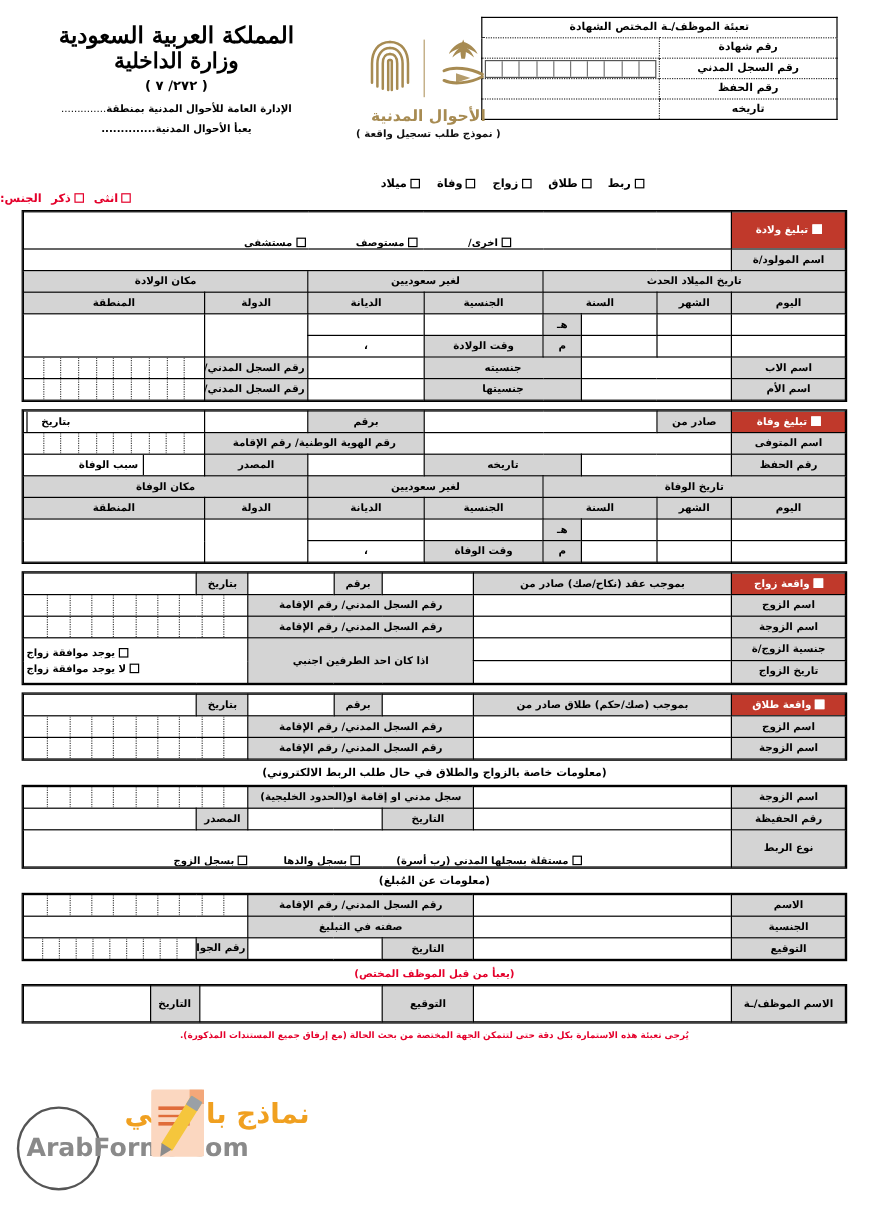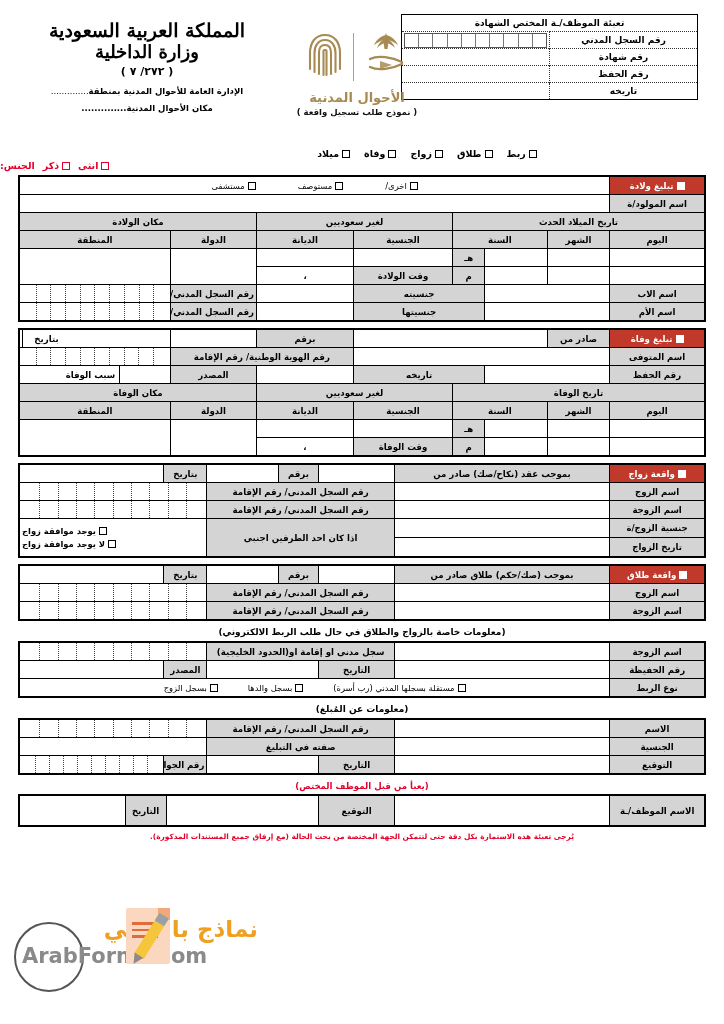--- a/index.html
+++ b/index.html
@@ -78,21 +78,21 @@
   .note-red { text-align:center; font-size:8.6px; font-weight:bold; color:#e4002b;
               margin:2px 0 3px 0; }
   .footer-note { text-align:center; font-size:7.4px; font-weight:bold; color:#e4002b;
                  margin-top:5px; }
 
   .digits { display:flex; flex-direction:row; width:100%; height:17px; }
   .digits i { flex:1; border-left:1px dotted #444; }
   .digits i:last-child { border-left:none; }
 
   .inline-cb { display:flex; flex-direction:row-reverse; align-items:center;
-               justify-content:center; gap:5px; font-size:8.4px; font-weight:normal; }
+               justify-content:center; gap:5px; font-size:8.4px; font-weight:bold;margin-top:20px; }
   .stack-cb { display:flex; flex-direction:column; gap:3px; align-items:flex-end;
               padding-right:26px; font-size:8.4px; font-weight:bold; }
   .stack-cb div { white-space:nowrap; }
 
   
   .wm { position:absolute; left:8px; bottom:32px; width:270px; height:92px;
         pointer-events:none; }
   .wm-circle { position:absolute; left:6px; top:22px; width:70px; height:70px;
                border:2px solid #555; border-radius:50%; }
   .wm-ar { position:absolute; right:20px; top:16px; font-size:23px; font-weight:bold;
@@ -124,21 +124,21 @@
   <div class="header">
 
     <div class="hdr-right">
       <div class="kingdom-line1">المملكة العربية السعودية</div>
       <div class="kingdom-line2">وزارة الداخلية</div>
       <div class="form-code">( ٢٧٢/ ٧ )</div>
       <div class="hdr-dept">
         <span>الإدارة العامة للأحوال المدنية بمنطقة</span><span class="dots">..............</span>
       </div>
       <div class="hdr-office">
-        <span>مكان الأحوال المدنية</span><span class="dots">..............</span>
+        <span>يعبأ الأحوال المدنية</span><span class="dots">..............</span>
       </div>
     </div>
 
     <div class="hdr-mid">
       <div class="logo-row">
         <span>
           <svg width="40" height="54" viewBox="0 0 40 54">
             <g fill="none" stroke="#a78b52" stroke-width="2.1" stroke-linecap="round">
               <path d="M20 6 C10 6 5 14 5 24 L5 40"></path>
               <path d="M20 11 C13 11 9.5 17 9.5 24 L9.5 43"></path>
@@ -173,39 +173,39 @@
       <div class="logo-sub">( نموذج طلب تسجيل واقعة )</div>
     </div>
 
     <div class="hdr-left">
       <table class="emp-table">
         <tbody>
             <tr class="top">
           <td colspan="2">تعبئة الموظف/ـة المختص الشهادة</td>
         </tr>
         <tr>
+          <td class="lbl">رقم شهادة</td>
+          <td></td>
+        </tr>
+        <tr>
           <td class="lbl">رقم السجل المدني</td>
           <td>
             <span class="digit-strip boxed">
               <i></i>
                   <i></i>
                   <i></i>
                   <i></i>
                   <i></i>
                   <i></i>
                   <i></i>
                   <i></i>
                   <i></i>
                   <i></i>
             </span>
           </td>
-        </tr>
-        <tr>
-          <td class="lbl">رقم شهادة</td>
-          <td></td>
         </tr>
         <tr>
           <td class="lbl">رقم الحفظ</td>
           <td></td>
         </tr>
         <tr>
           <td class="lbl">تاريخه</td>
           <td></td>
         </tr>
       </tbody>

